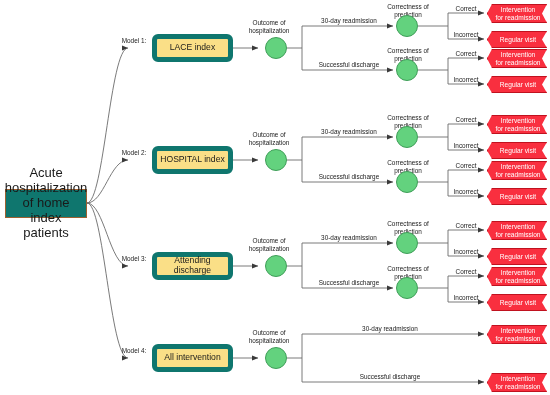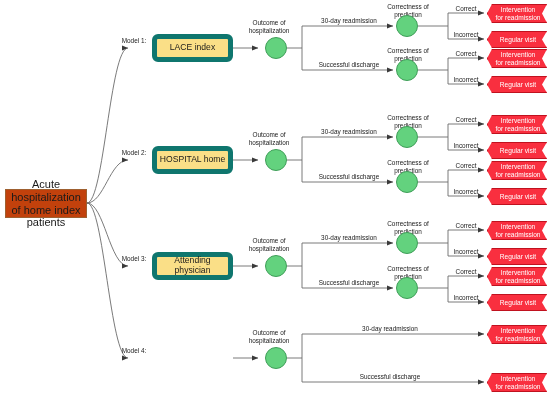--- a/index.html
+++ b/index.html
@@ -24,24 +24,24 @@
     position:absolute;
     box-sizing:border-box;
     display:flex;
     align-items:center;
     justify-content:center;
     text-align:center;
     line-height:1.15;
   }
   
   .root-node{
-    background:#c2410c;
+    background:#0f766e;
     border:1px solid #9e6030;
     color:#1a1a1a;
-    font-size:11px;
+    font-size:13px;
     padding:2px 3px;
   }
   
   .model-node{
     background:#fadf87;
     border:5px solid #0f766e;
     border-radius:6px;
     color:#1a1a1a;
     font-size:8.6px;
   }
@@ -177,21 +177,21 @@
     <span>for readmission</span>
   </div>
   <div class="node leaf-node" style="left:487px;top:31px;width:60px;height:17px;">Regular visit</div>
   <div class="node leaf-node" style="left:487px;top:49px;width:60px;height:19px;flex-direction:column;">
     <span>Intervention</span>
     <span>for readmission</span>
   </div>
   <div class="node leaf-node" style="left:487px;top:76px;width:60px;height:17px;">Regular visit</div>
 
   <div class="edge-label c" style="left:117px;top:149px;width:34px;">Model 2:</div>
-  <div class="node model-node" style="left:152px;top:146px;width:81px;height:28px;">HOSPITAL home</div>
+  <div class="node model-node" style="left:152px;top:146px;width:81px;height:28px;">HOSPITAL index</div>
   <div class="edge-label c" style="left:240px;top:131px;width:58px;">
     <span>Outcome of</span><br>
     <span>hospitalization</span>
   </div>
   <div class="node circle-node" style="left:265px;top:149px;"></div>
 
   <div class="edge-label c" style="left:310px;top:128px;width:78px;">30-day readmission</div>
   <div class="edge-label c" style="left:310px;top:173px;width:78px;">Successful discharge</div>
 
   <div class="edge-label c" style="left:376px;top:114px;width:64px;">
@@ -215,21 +215,21 @@
     <span>for readmission</span>
   </div>
   <div class="node leaf-node" style="left:487px;top:142px;width:60px;height:17px;">Regular visit</div>
   <div class="node leaf-node" style="left:487px;top:161px;width:60px;height:19px;flex-direction:column;">
     <span>Intervention</span>
     <span>for readmission</span>
   </div>
   <div class="node leaf-node" style="left:487px;top:188px;width:60px;height:17px;">Regular visit</div>
 
   <div class="edge-label c" style="left:117px;top:255px;width:34px;">Model 3:</div>
-  <div class="node model-node" style="left:152px;top:252px;width:81px;height:28px;">Attending physician</div>
+  <div class="node model-node" style="left:152px;top:252px;width:81px;height:28px;">Attending discharge</div>
   <div class="edge-label c" style="left:240px;top:237px;width:58px;">
     <span>Outcome of</span><br>
     <span>hospitalization</span>
   </div>
   <div class="node circle-node" style="left:265px;top:255px;"></div>
 
   <div class="edge-label c" style="left:310px;top:234px;width:78px;">30-day readmission</div>
   <div class="edge-label c" style="left:310px;top:279px;width:78px;">Successful discharge</div>
 
   <div class="edge-label c" style="left:376px;top:220px;width:64px;">
@@ -253,20 +253,21 @@
     <span>for readmission</span>
   </div>
   <div class="node leaf-node" style="left:487px;top:248px;width:60px;height:17px;">Regular visit</div>
   <div class="node leaf-node" style="left:487px;top:267px;width:60px;height:19px;flex-direction:column;">
     <span>Intervention</span>
     <span>for readmission</span>
   </div>
   <div class="node leaf-node" style="left:487px;top:294px;width:60px;height:17px;">Regular visit</div>
 
   <div class="edge-label c" style="left:117px;top:347px;width:34px;">Model 4:</div>
+  <div class="node model-node" style="left:152px;top:344px;width:81px;height:28px;">All intervention</div>
   <div class="edge-label c" style="left:240px;top:329px;width:58px;">
     <span>Outcome of</span><br>
     <span>hospitalization</span>
   </div>
   <div class="node circle-node" style="left:265px;top:347px;"></div>
 
   <div class="edge-label c" style="left:345px;top:325px;width:90px;">30-day readmission</div>
   <div class="edge-label c" style="left:345px;top:373px;width:90px;">Successful discharge</div>
 
   <div class="node leaf-node" style="left:487px;top:325px;width:60px;height:19px;flex-direction:column;">

